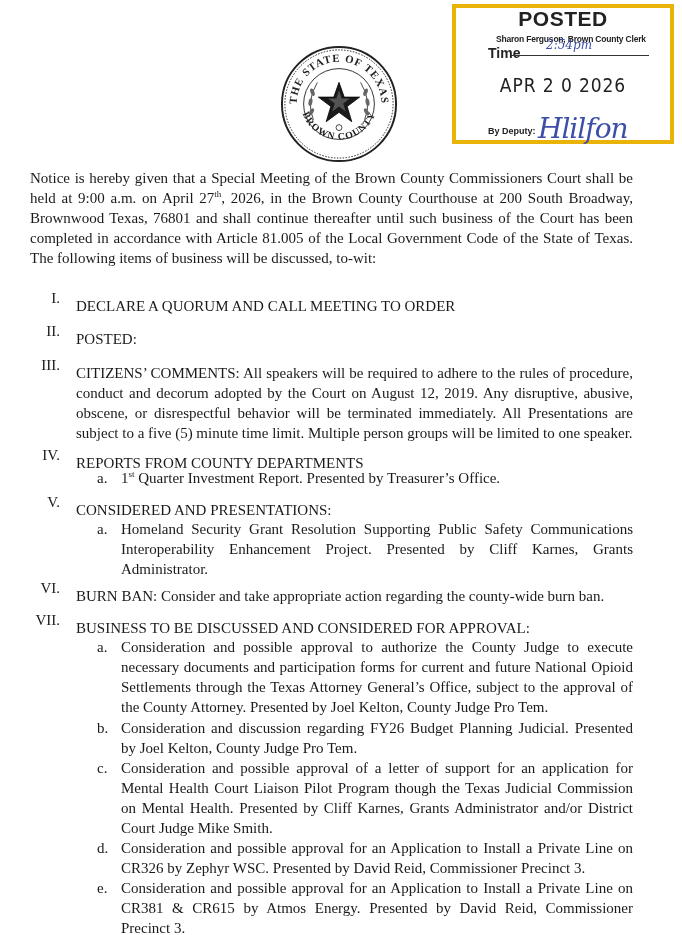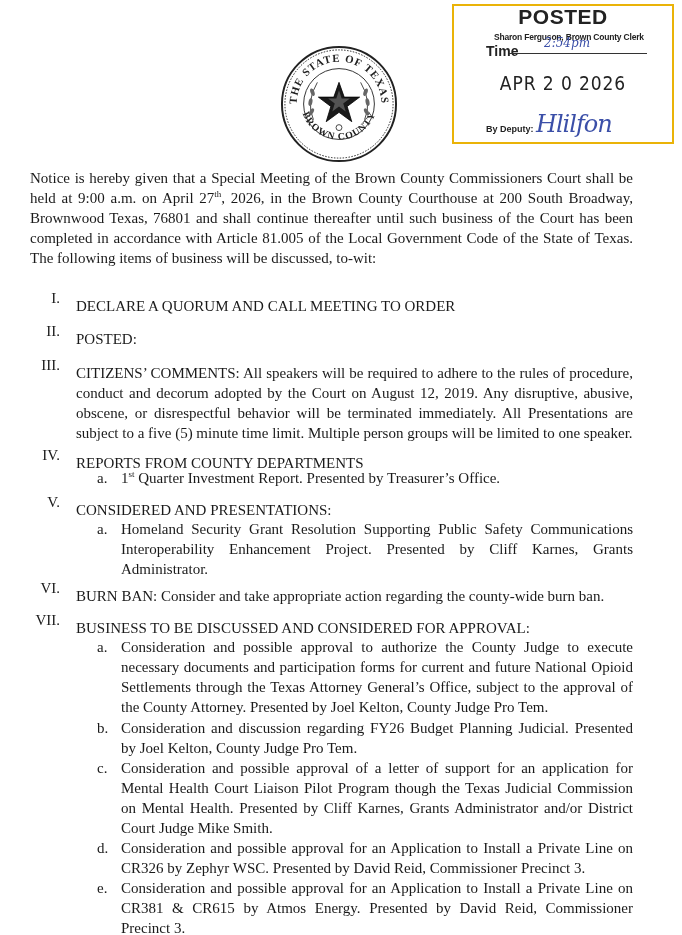--- a/index.html
+++ b/index.html
@@ -9,21 +9,21 @@
     color: #1a1a1a;
   }
   .page { position: absolute; left: 0; top: 0; width: 682px; height: 935px; }
 
   
   .seal { position: absolute; left: 280px; top: 45px; width: 118px; height: 118px; }
 
   
   .stamp {
     position: absolute; left: 452px; top: 4px; width: 222px; height: 140px;
-    border: 2px solid #eab308; box-sizing: border-box; background: #fff;
+    border: 4px solid #eab308; box-sizing: border-box; background: #fff;
     font-family: "Liberation Sans", "DejaVu Sans", sans-serif;
     text-decoration: underline;
   }
   .stamp .posted {
     position: absolute; left: 0; right: 0; top: 0; text-align: center;
     font-size: 21px; font-weight: bold; letter-spacing: 0.5px; color: #222;
     line-height: 22px;
   }
   .stamp .clerk {
     position: absolute; left: 32px; top: 26px; font-size: 8.5px; font-weight: bold;
@@ -42,21 +42,21 @@
   .stamp .date {
     position: absolute; left: 0; right: 0; top: 66px; text-align: center;
     font-size: 19px; color: #222; letter-spacing: 1px;
     font-family: "DejaVu Sans", sans-serif; transform: scaleX(0.9);
   }
   .stamp .deputy-label {
     position: absolute; left: 32px; top: 118px; font-size: 9px; font-weight: bold; color: #222;
   }
   .stamp .deputy-sig {
     position: absolute; left: 82px; top: 104px; font-family: "DejaVu Serif", serif;
-    font-style: italic; font-size: 24px; color: #3b4fa8; letter-spacing: -1px;
+    font-style: italic; font-size: 28px; color: #3b4fa8; letter-spacing: -1px;
   }
 
   
   .notice {
     position: absolute; left: 30px; top: 168px; width: 603px;
     font-size: 15px; line-height: 20px; text-align: justify; text-align-last: left;
   }
   sup { font-size: 9px; line-height: 0; vertical-align: super; }
 
   .item {

